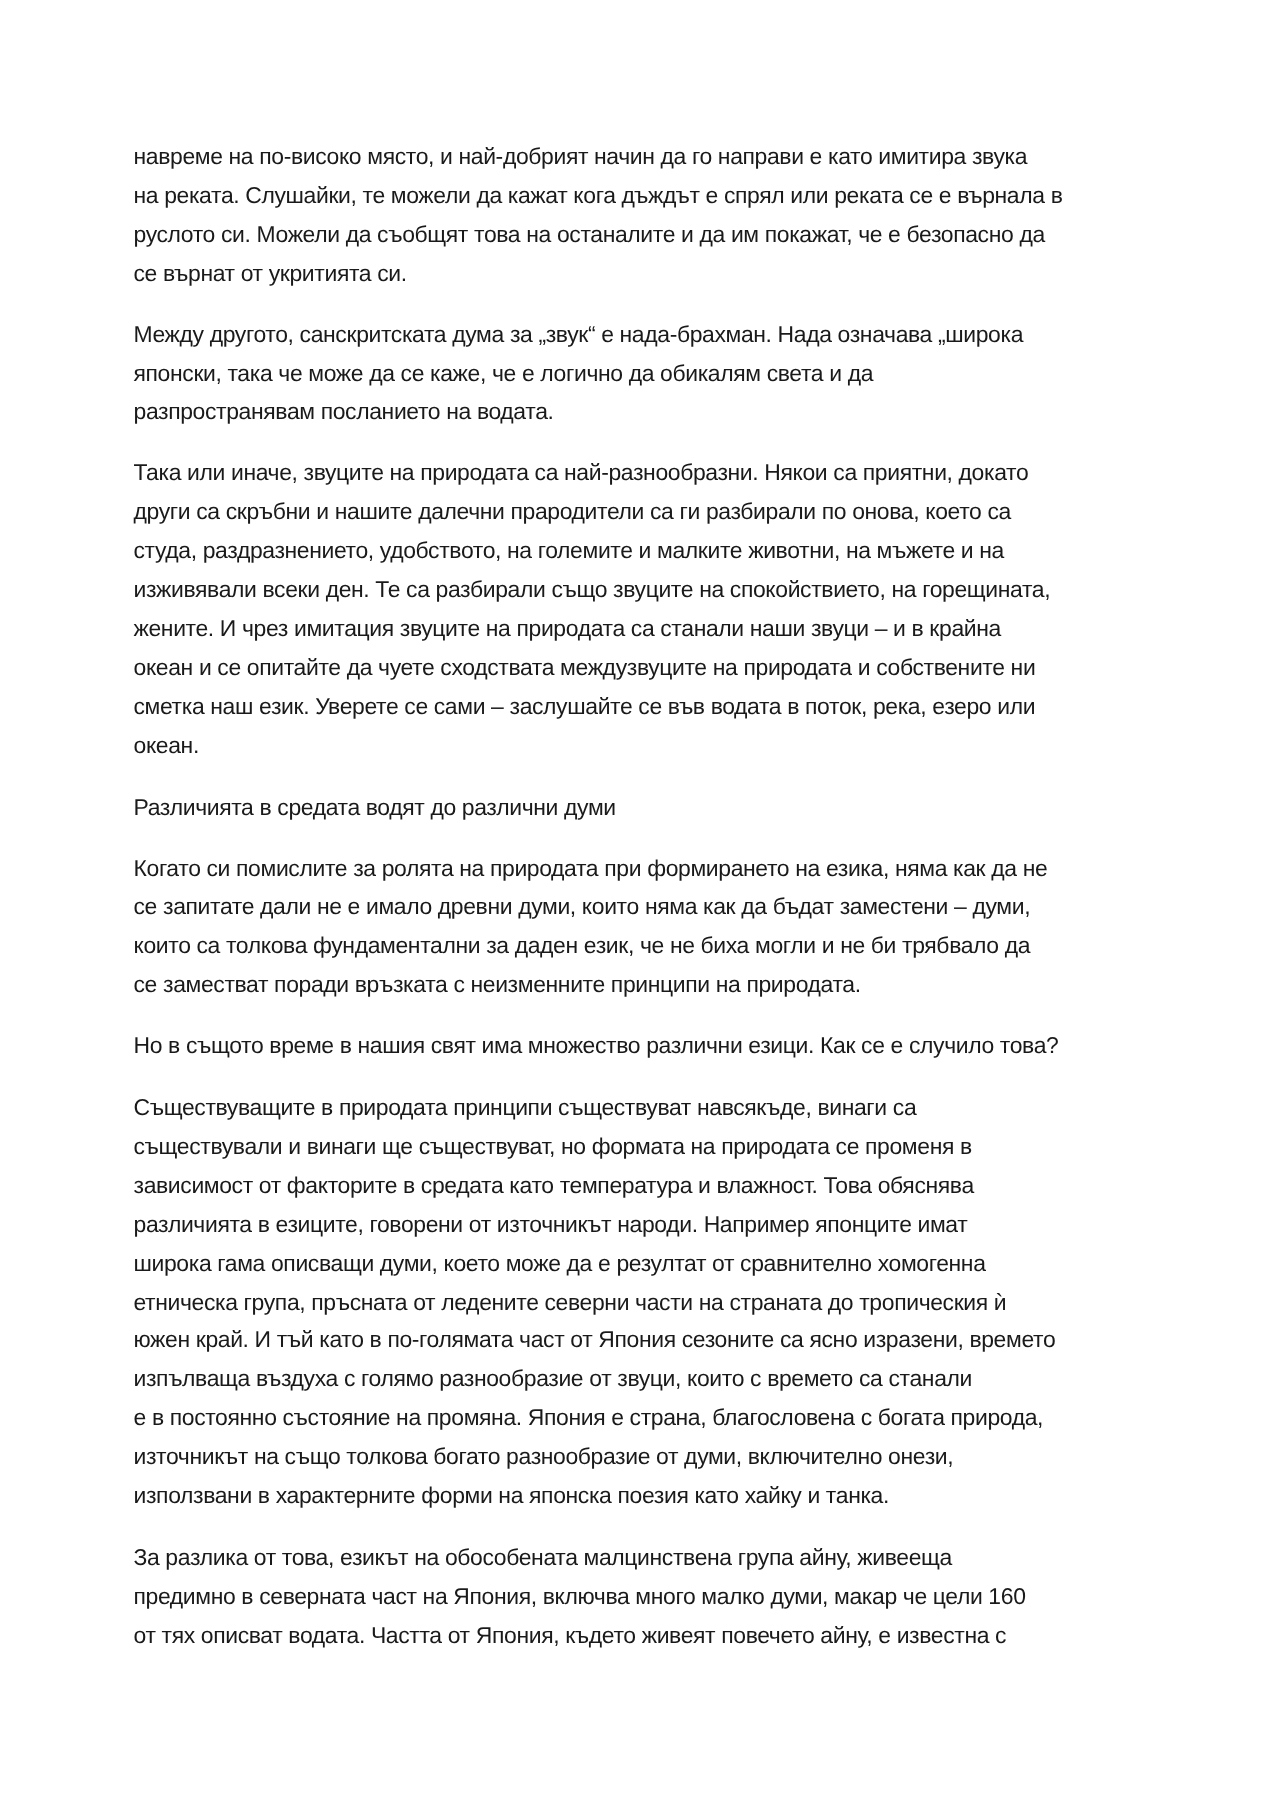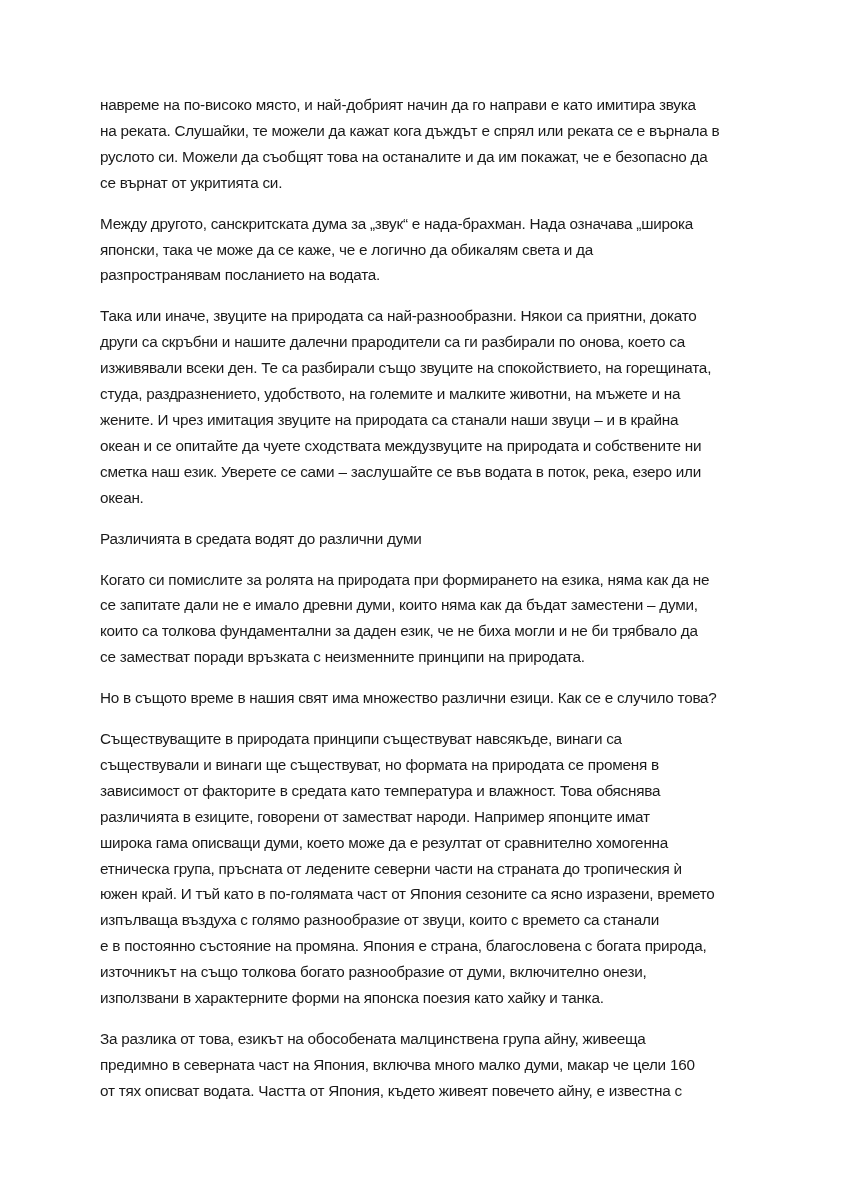--- a/index.html
+++ b/index.html
@@ -1,18 +1,18 @@
 <!DOCTYPE html>
 <html><head>
 <meta charset="utf-8">
 <style>
   html, body { margin: 0; padding: 0; background: #ffffff; }
   body { width: 848px; height: 1200px; overflow: hidden; position: relative; }
   .page {
-    position: absolute; left: 100px; top: 92px; width: 660px;
+    position: absolute; left: 89px; top: 92px; width: 660px;
     font-family: "Liberation Sans", sans-serif;
     font-size: 15.3px; line-height: 25.9px; color: #1a1a1a;
     letter-spacing: -0.25px;
   }
   .line { display: block; white-space: nowrap; }
   .para { margin: 0 0 15px 0; }
 </style>
 </head>
 <body>
 
@@ -24,22 +24,22 @@
       <span class="line">се върнат от укритията си.</span>
     </div>
     <div class="para">
       <span class="line">Между другото, санскритската дума за „звук“ е нада-брахман. Нада означава „широка</span>
       <span class="line">японски, така че може да се каже, че е логично да обикалям света и да</span>
       <span class="line">разпространявам посланието на водата.</span>
     </div>
     <div class="para">
       <span class="line">Така или иначе, звуците на природата са най-разнообразни. Някои са приятни, докато</span>
       <span class="line">други са скръбни и нашите далечни прародители са ги разбирали по онова, което са</span>
+      <span class="line">студа, раздразнението, удобството, на големите и малките животни, на мъжете и на</span>
       <span class="line">изживявали всеки ден. Те са разбирали също звуците на спокойствието, на горещината,</span>
-      <span class="line">студа, раздразнението, удобството, на големите и малките животни, на мъжете и на</span>
       <span class="line">жените. И чрез имитация звуците на природата са станали наши звуци – и в крайна</span>
       <span class="line">океан и се опитайте да чуете сходствата междузвуците на природата и собствените ни</span>
       <span class="line">сметка наш език. Уверете се сами – заслушайте се във водата в поток, река, езеро или</span>
       <span class="line">океан.</span>
     </div>
     <div class="para">
       <span class="line">Различията в средата водят до различни думи</span>
     </div>
     <div class="para">
       <span class="line">Когато си помислите за ролята на природата при формирането на езика, няма как да не</span>
@@ -47,21 +47,21 @@
       <span class="line">които са толкова фундаментални за даден език, че не биха могли и не би трябвало да</span>
       <span class="line">се заместват поради връзката с неизменните принципи на природата.</span>
     </div>
     <div class="para">
       <span class="line">Но в същото време в нашия свят има множество различни езици. Как се е случило това?</span>
     </div>
     <div class="para">
       <span class="line">Съществуващите в природата принципи съществуват навсякъде, винаги са</span>
       <span class="line">съществували и винаги ще съществуват, но формата на природата се променя в</span>
       <span class="line">зависимост от факторите в средата като температура и влажност. Това обяснява</span>
-      <span class="line">различията в езиците, говорени от заместват народи. Например японците имат</span>
+      <span class="line">различията в езиците, говорени от източникът народи. Например японците имат</span>
       <span class="line">широка гама описващи думи, което може да е резултат от сравнително хомогенна</span>
       <span class="line">етническа група, пръсната от ледените северни части на страната до тропическия ѝ</span>
       <span class="line">южен край. И тъй като в по-голямата част от Япония сезоните са ясно изразени, времето</span>
       <span class="line">изпълваща въздуха с голямо разнообразие от звуци, които с времето са станали</span>
       <span class="line">е в постоянно състояние на промяна. Япония е страна, благословена с богата природа,</span>
       <span class="line">източникът на също толкова богато разнообразие от думи, включително онези,</span>
       <span class="line">използвани в характерните форми на японска поезия като хайку и танка.</span>
     </div>
     <div class="para">
       <span class="line">За разлика от това, езикът на обособената малцинствена група айну, живееща</span>

